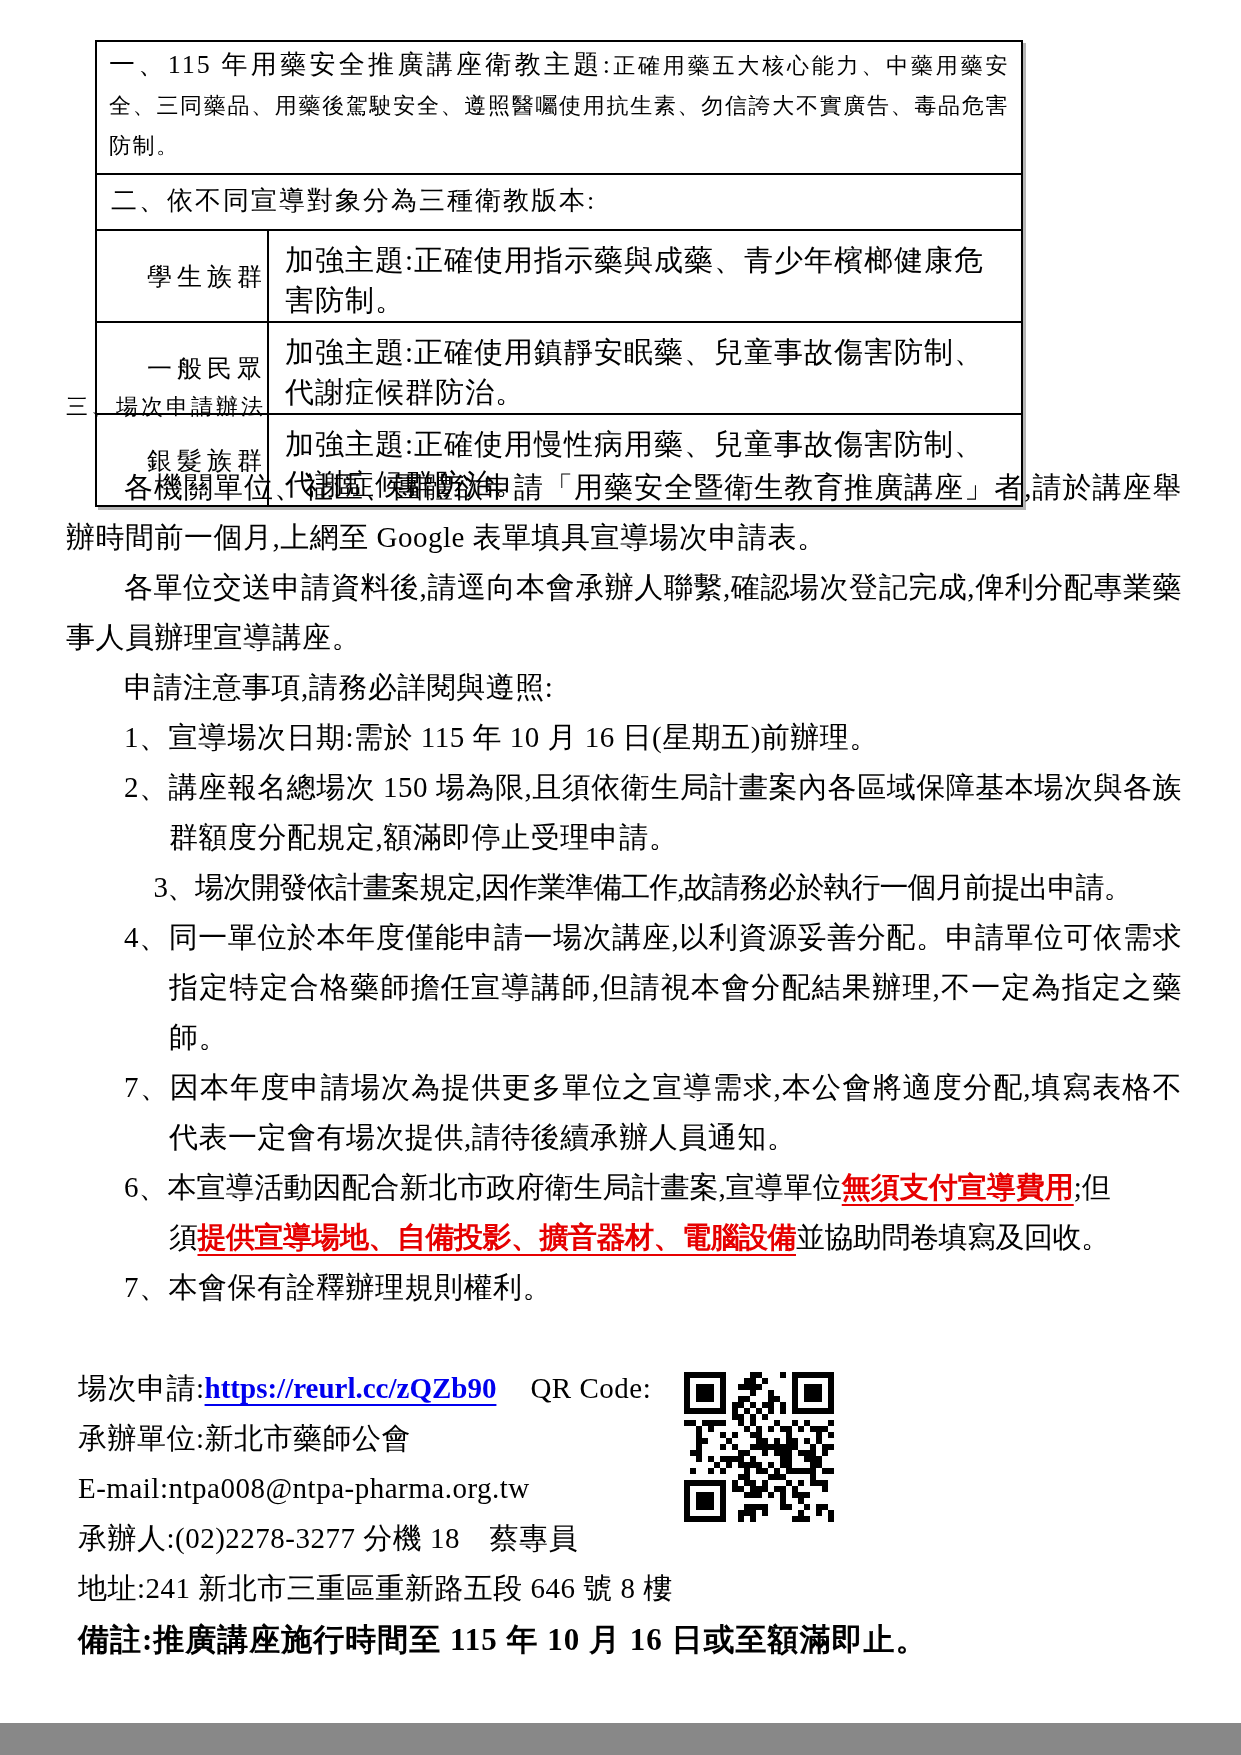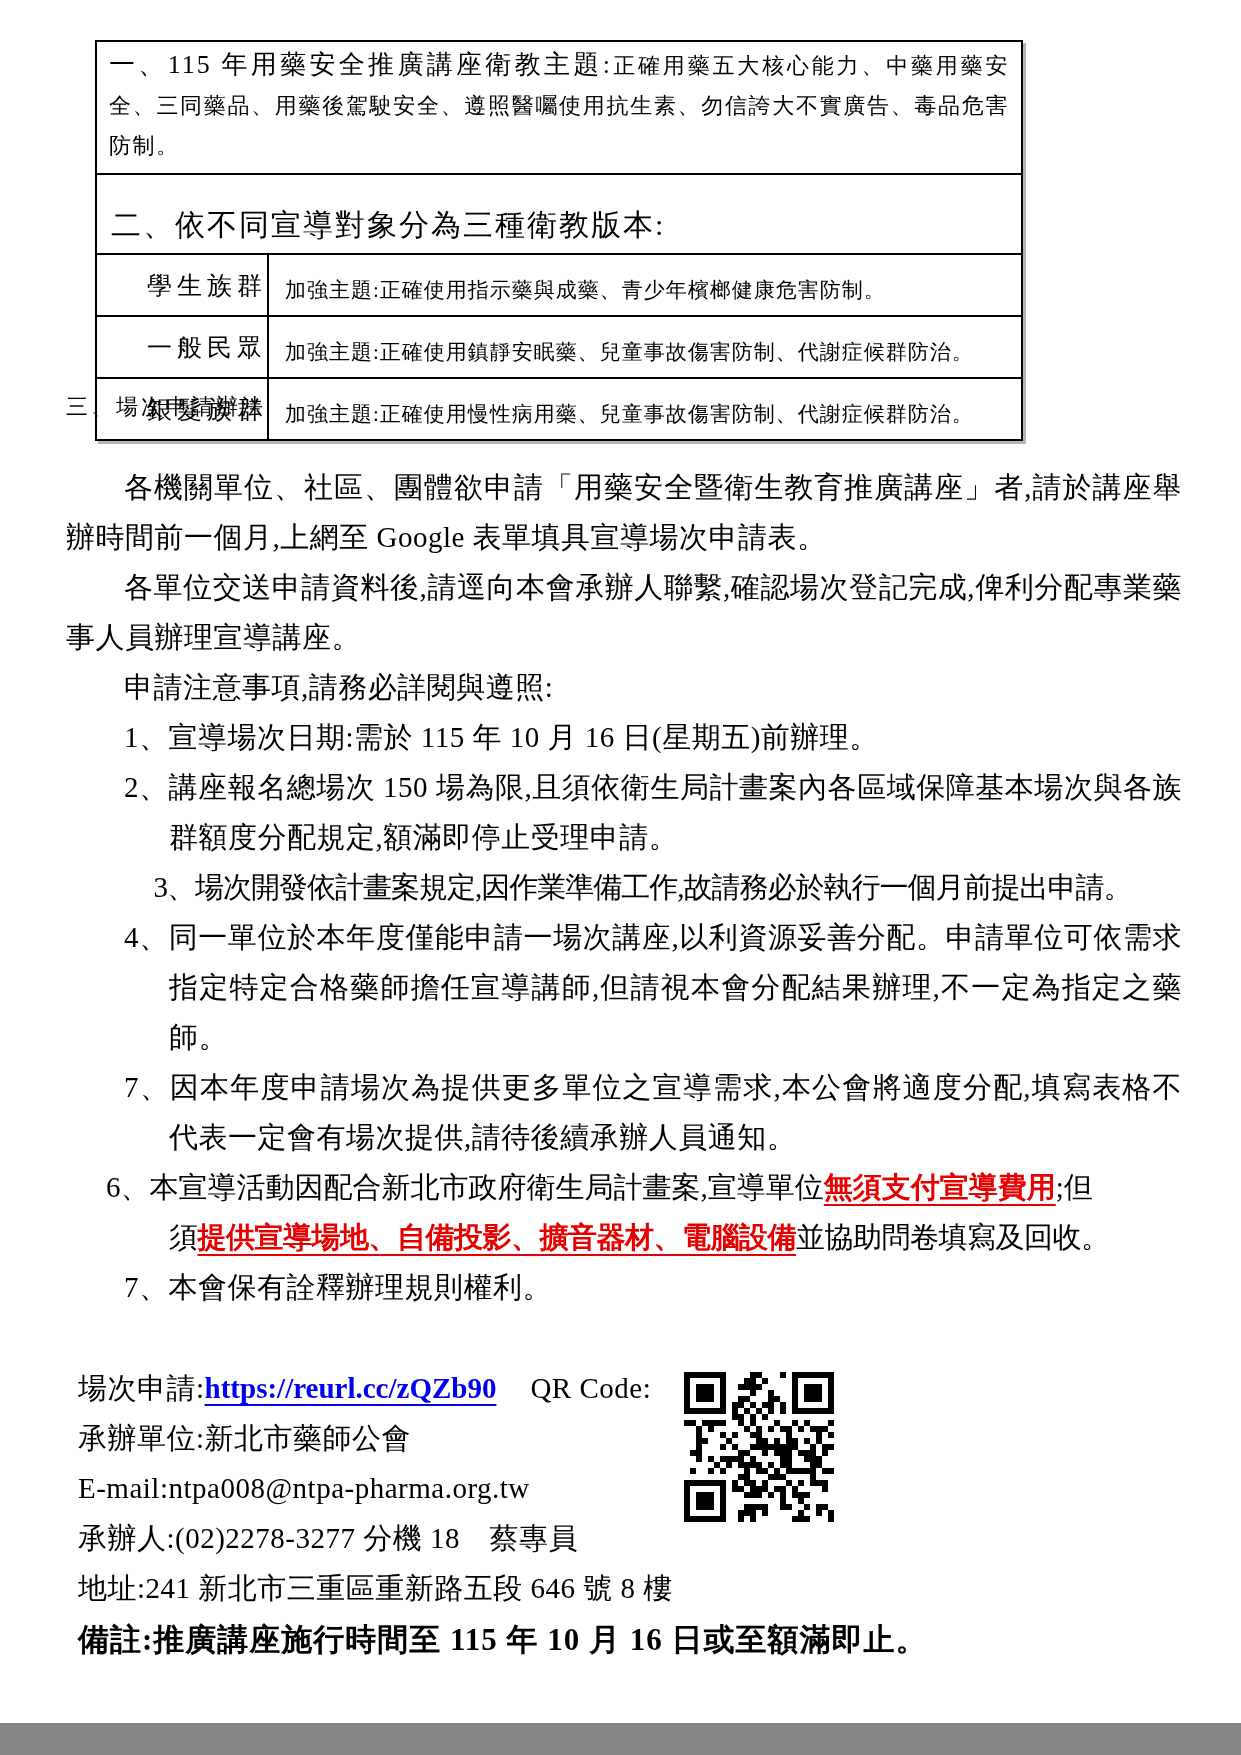--- a/index.html
+++ b/index.html
@@ -21,48 +21,48 @@
     box-shadow:3px 3px 0 rgba(120,120,120,.55);
   }
   table.doc-table td {
     border:2px solid #000;
     vertical-align:middle;
   }
   td.full-row { padding:4px 12px 6px 12px; }
   .row1-text { line-height:38px; text-align:justify; }
   .row1-head { font-size:26px; letter-spacing:2px; }
   .row1-topics { font-size:22px; letter-spacing:1.5px; }
-  .row2-text { font-size:30px; letter-spacing:2px; line-height:44px; padding:0 2px;margin-top:24px; }
+  .row2-text { font-size:26px; letter-spacing:2px; line-height:44px; padding:0 2px; }
   td.aud-label {
     width:172px; height:62px; text-align:right;
     font-size:25px; letter-spacing:5px;
   }
   td.aud-content {
     padding:10px 10px 0 16px;
-    font-size:21px; letter-spacing:1px;
+    font-size:29px; letter-spacing:1px;
   }
   
   .section-heading {
     position:absolute; left:66px; top:392px;
     font-size:22px; font-weight:normal; letter-spacing:3px;
   }
   .body-block {
     position:absolute; left:66px; top:462px;
     width:1116px;
     font-size:29px; line-height:50px;
     letter-spacing:.5px;
     text-align:justify;
   }
   .para { text-indent:2em; }
   .list-item { margin-left:58px; padding-left:45px; text-indent:-45px; }
   .list-item.tight {
     margin-left:37px; padding-left:45px; text-indent:-45px;
     letter-spacing:-1px; white-space:nowrap; text-align:center;
   }
-  .item6-line1 { margin-left:40px; white-space:nowrap; letter-spacing:0; }
+  .item6-line1 { margin-left:58px; white-space:nowrap; letter-spacing:0; }
   .item6-line2 { margin-left:103px; white-space:nowrap; letter-spacing:-.5px; }
   .red-u {
     color:var(--red,#e60000);
     font-weight:bold;
     text-decoration:underline;
     text-decoration-thickness:2px;
     text-underline-offset:7px;
   }
   
   .contact-block {

